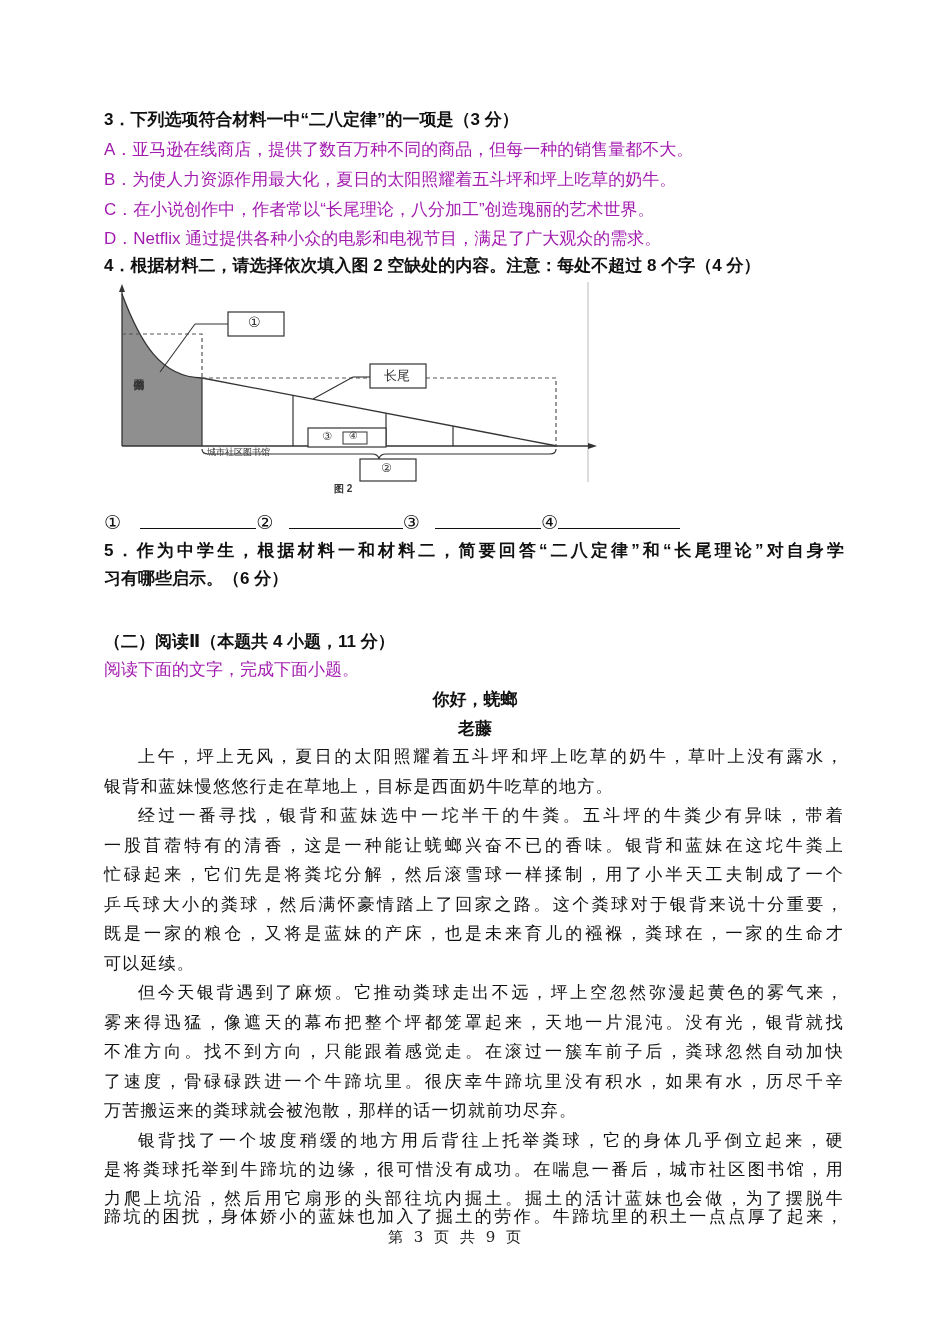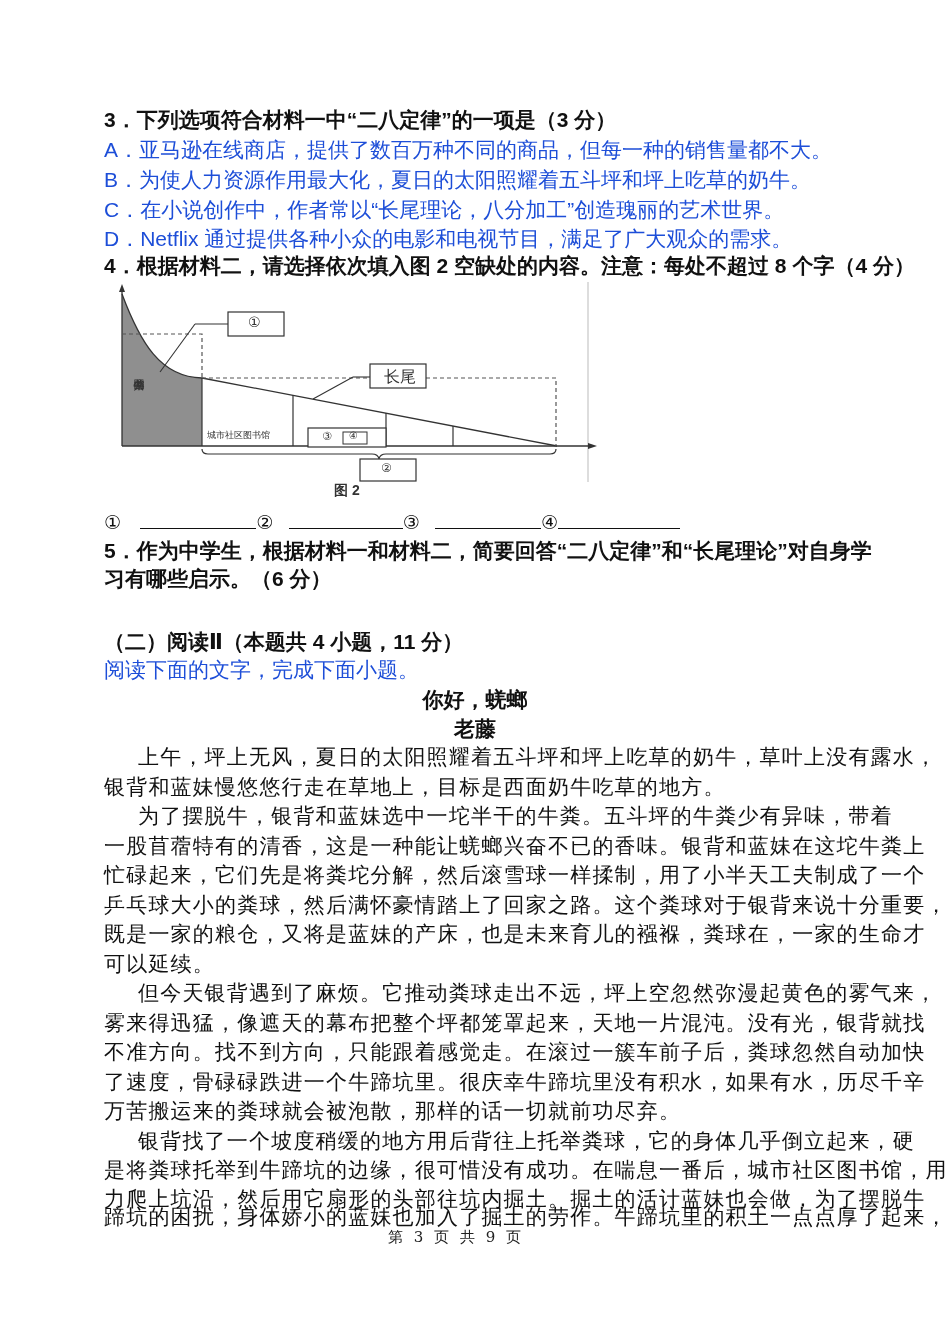--- a/index.html
+++ b/index.html
@@ -1,19 +1,19 @@
 <!DOCTYPE html>
 <html><head>
 <meta charset="utf-8">
 <style>
   html, body { margin: 0; padding: 0; background: #ffffff; }
   body { width: 950px; height: 1342px; position: relative; overflow: hidden; color: #111; }
-  .line { position: absolute; left: 104px; white-space: nowrap; font-size: 21px; line-height: 20px; }
+  .line { position: absolute; left: 104px; white-space: nowrap; font-size: 17px; line-height: 20px; }
   .bold { font-family: "Liberation Sans", "DejaVu Sans", sans-serif; font-weight: bold; }
-  .sans { font-family: "Liberation Sans", "DejaVu Sans", sans-serif; color: #1d4ed8; }
+  .sans { font-family: "Liberation Sans", "DejaVu Sans", sans-serif; color: #a21caf; }
   .serif { font-family: Liberation Serif, serif; color: #111; letter-spacing: 1.2px; }
   .center { left: 0; width: 950px; text-align: center; }
   .indent { left: 138px; }
   .justify { width: 740px; text-align-last: justify; text-align: justify; }
   .justify-ind { width: 706px; text-align-last: justify; text-align: justify; }
   .blank { display: inline-block; border-bottom: 1.5px solid #111; height: 16px; vertical-align: baseline; }
   .figure { position: absolute; left: 110px; top: 282px; width: 490px; height: 220px; }
   .page-no { position: absolute; top: 1228px; left: 0; width: 912px; text-align: center; font-family: "DejaVu Serif", serif; font-size: 15px; color: #222; letter-spacing: 3px; }
 </style>
 </head>
@@ -59,47 +59,47 @@
 
     <rect x="198" y="146" width="78" height="19" fill="#fff" stroke="#333" stroke-width="1.2"></rect>
     <rect x="233" y="150" width="24" height="12" fill="#fff" stroke="#333" stroke-width="1"></rect>
 
     <path d="M92,167 Q92,172 98,172 L262,172 Q268,172 269,177 Q270,172 276,172 L440,172 Q446,172 446,167" fill="none" stroke="#333" stroke-width="1.2"></path>
 
     <rect x="250" y="177" width="56" height="22" fill="#fff" stroke="#333" stroke-width="1.2"></rect>
   </svg>
   
   <span style="position:absolute;left:138px;top:32px;font-family:'DejaVu Sans',sans-serif;font-size:14px;color:#333;">①</span>
-  <span style="position:absolute;left:274px;top:85px;font-family:'DejaVu Sans',sans-serif;font-size:16px;color:#333;">长尾</span>
+  <span style="position:absolute;left:274px;top:85px;font-family:'DejaVu Sans',sans-serif;font-size:13px;color:#333;">长尾</span>
   <span style="position:absolute;left:22px;top:88px;width:12px;font-family:'DejaVu Sans',sans-serif;font-size:11px;line-height:12px;color:#333;writing-mode:vertical-rl;">公共图书馆</span>
-  <span style="position:absolute;left:97px;top:147px;font-family:'DejaVu Sans',sans-serif;font-size:9px;color:#333;">城市社区图书馆</span>
+  <span style="position:absolute;left:97px;top:164px;font-family:'DejaVu Sans',sans-serif;font-size:9px;color:#333;">城市社区图书馆</span>
   <span style="position:absolute;left:212px;top:148px;font-family:'DejaVu Sans',sans-serif;font-size:11px;color:#333;">③</span>
   <span style="position:absolute;left:239px;top:148px;font-family:'DejaVu Sans',sans-serif;font-size:10px;color:#333;">④</span>
   <span style="position:absolute;left:271px;top:179px;font-family:'DejaVu Sans',sans-serif;font-size:12px;color:#333;">②</span>
-  <span style="position:absolute;left:224px;top:200px;font-family:'Liberation Sans',sans-serif;font-weight:bold;font-size:14px;color:#333;">图 2</span>
+  <span style="position:absolute;left:224px;top:200px;font-family:'Liberation Sans',sans-serif;font-weight:bold;font-size:10px;color:#333;">图 2</span>
 </div>
 
 <div class="line sans" style="top:512px;font-size:19px;color:#111;">
   <span>①</span>
   <span class="blank" style="width:116px;margin-left:14px;"></span><span>②</span>
   <span class="blank" style="width:114px;margin-left:10px;"></span><span>③</span>
   <span class="blank" style="width:106px;margin-left:10px;"></span><span>④</span><span class="blank" style="width:122px;"></span>
 </div>
 
 <div class="line bold justify" style="top:541px;">5．作为中学生，根据材料一和材料二，简要回答“二八定律”和“长尾理论”对自身学</div>
 <div class="line bold" style="top:569px;">习有哪些启示。（6 分）</div>
 
 <div class="line bold" style="top:632px;">（二）阅读Ⅱ（本题共 4 小题，11 分）</div>
 <div class="line sans" style="top:660px;">阅读下面的文字，完成下面小题。</div>
 <div class="line bold center" style="top:690px;">你好，蜣螂</div>
 <div class="line bold center" style="top:719px;">老藤</div>
 
 <div class="line serif indent justify-ind" style="top:747px;">上午，坪上无风，夏日的太阳照耀着五斗坪和坪上吃草的奶牛，草叶上没有露水，</div>
 <div class="line serif" style="top:777px;">银背和蓝妹慢悠悠行走在草地上，目标是西面奶牛吃草的地方。</div>
-<div class="line serif indent justify-ind" style="top:806px;">为了摆脱牛，银背和蓝妹选中一坨半干的牛粪。五斗坪的牛粪少有异味，带着</div>
+<div class="line serif indent justify-ind" style="top:806px;">经过一番寻找，银背和蓝妹选中一坨半干的牛粪。五斗坪的牛粪少有异味，带着</div>
 <div class="line serif justify" style="top:836px;">一股苜蓿特有的清香，这是一种能让蜣螂兴奋不已的香味。银背和蓝妹在这坨牛粪上</div>
 <div class="line serif justify" style="top:865px;">忙碌起来，它们先是将粪坨分解，然后滚雪球一样揉制，用了小半天工夫制成了一个</div>
 <div class="line serif justify" style="top:895px;">乒乓球大小的粪球，然后满怀豪情踏上了回家之路。这个粪球对于银背来说十分重要，</div>
 <div class="line serif justify" style="top:924px;">既是一家的粮仓，又将是蓝妹的产床，也是未来育儿的襁褓，粪球在，一家的生命才</div>
 <div class="line serif" style="top:954px;">可以延续。</div>
 <div class="line serif indent justify-ind" style="top:983px;">但今天银背遇到了麻烦。它推动粪球走出不远，坪上空忽然弥漫起黄色的雾气来，</div>
 <div class="line serif justify" style="top:1013px;">雾来得迅猛，像遮天的幕布把整个坪都笼罩起来，天地一片混沌。没有光，银背就找</div>
 <div class="line serif justify" style="top:1042px;">不准方向。找不到方向，只能跟着感觉走。在滚过一簇车前子后，粪球忽然自动加快</div>
 <div class="line serif justify" style="top:1072px;">了速度，骨碌碌跌进一个牛蹄坑里。很庆幸牛蹄坑里没有积水，如果有水，历尽千辛</div>
 <div class="line serif" style="top:1101px;">万苦搬运来的粪球就会被泡散，那样的话一切就前功尽弃。</div>

